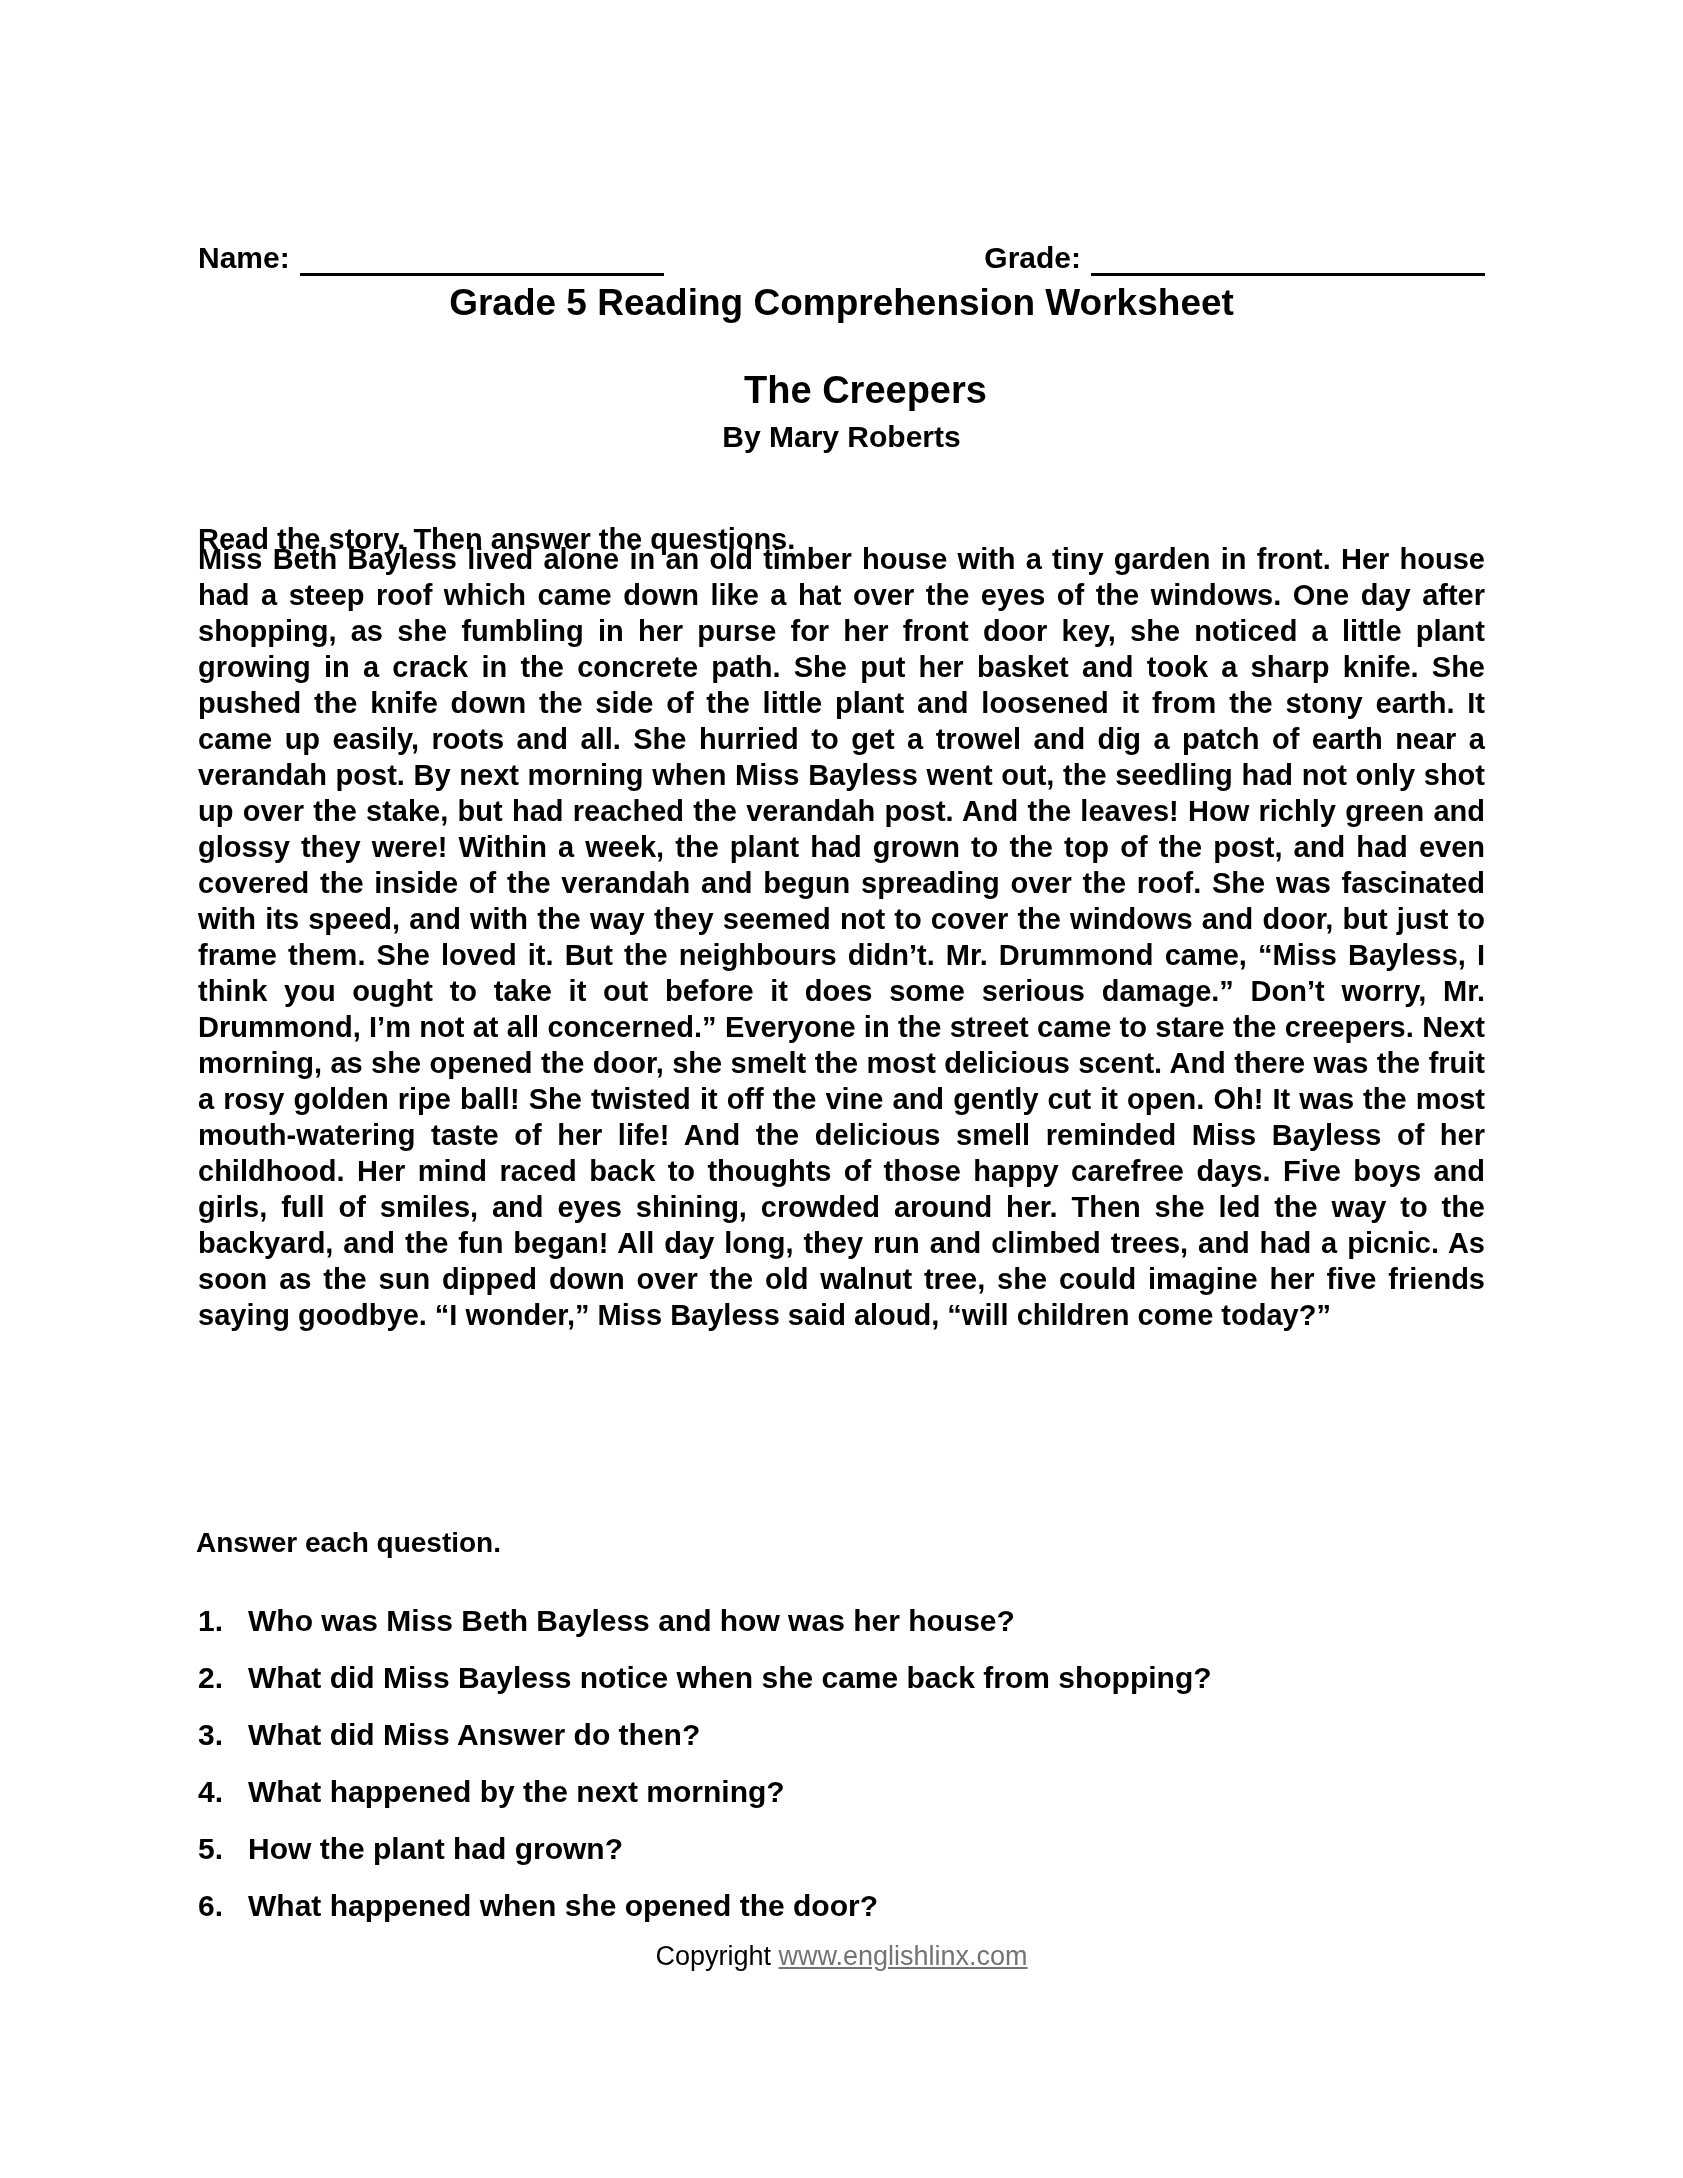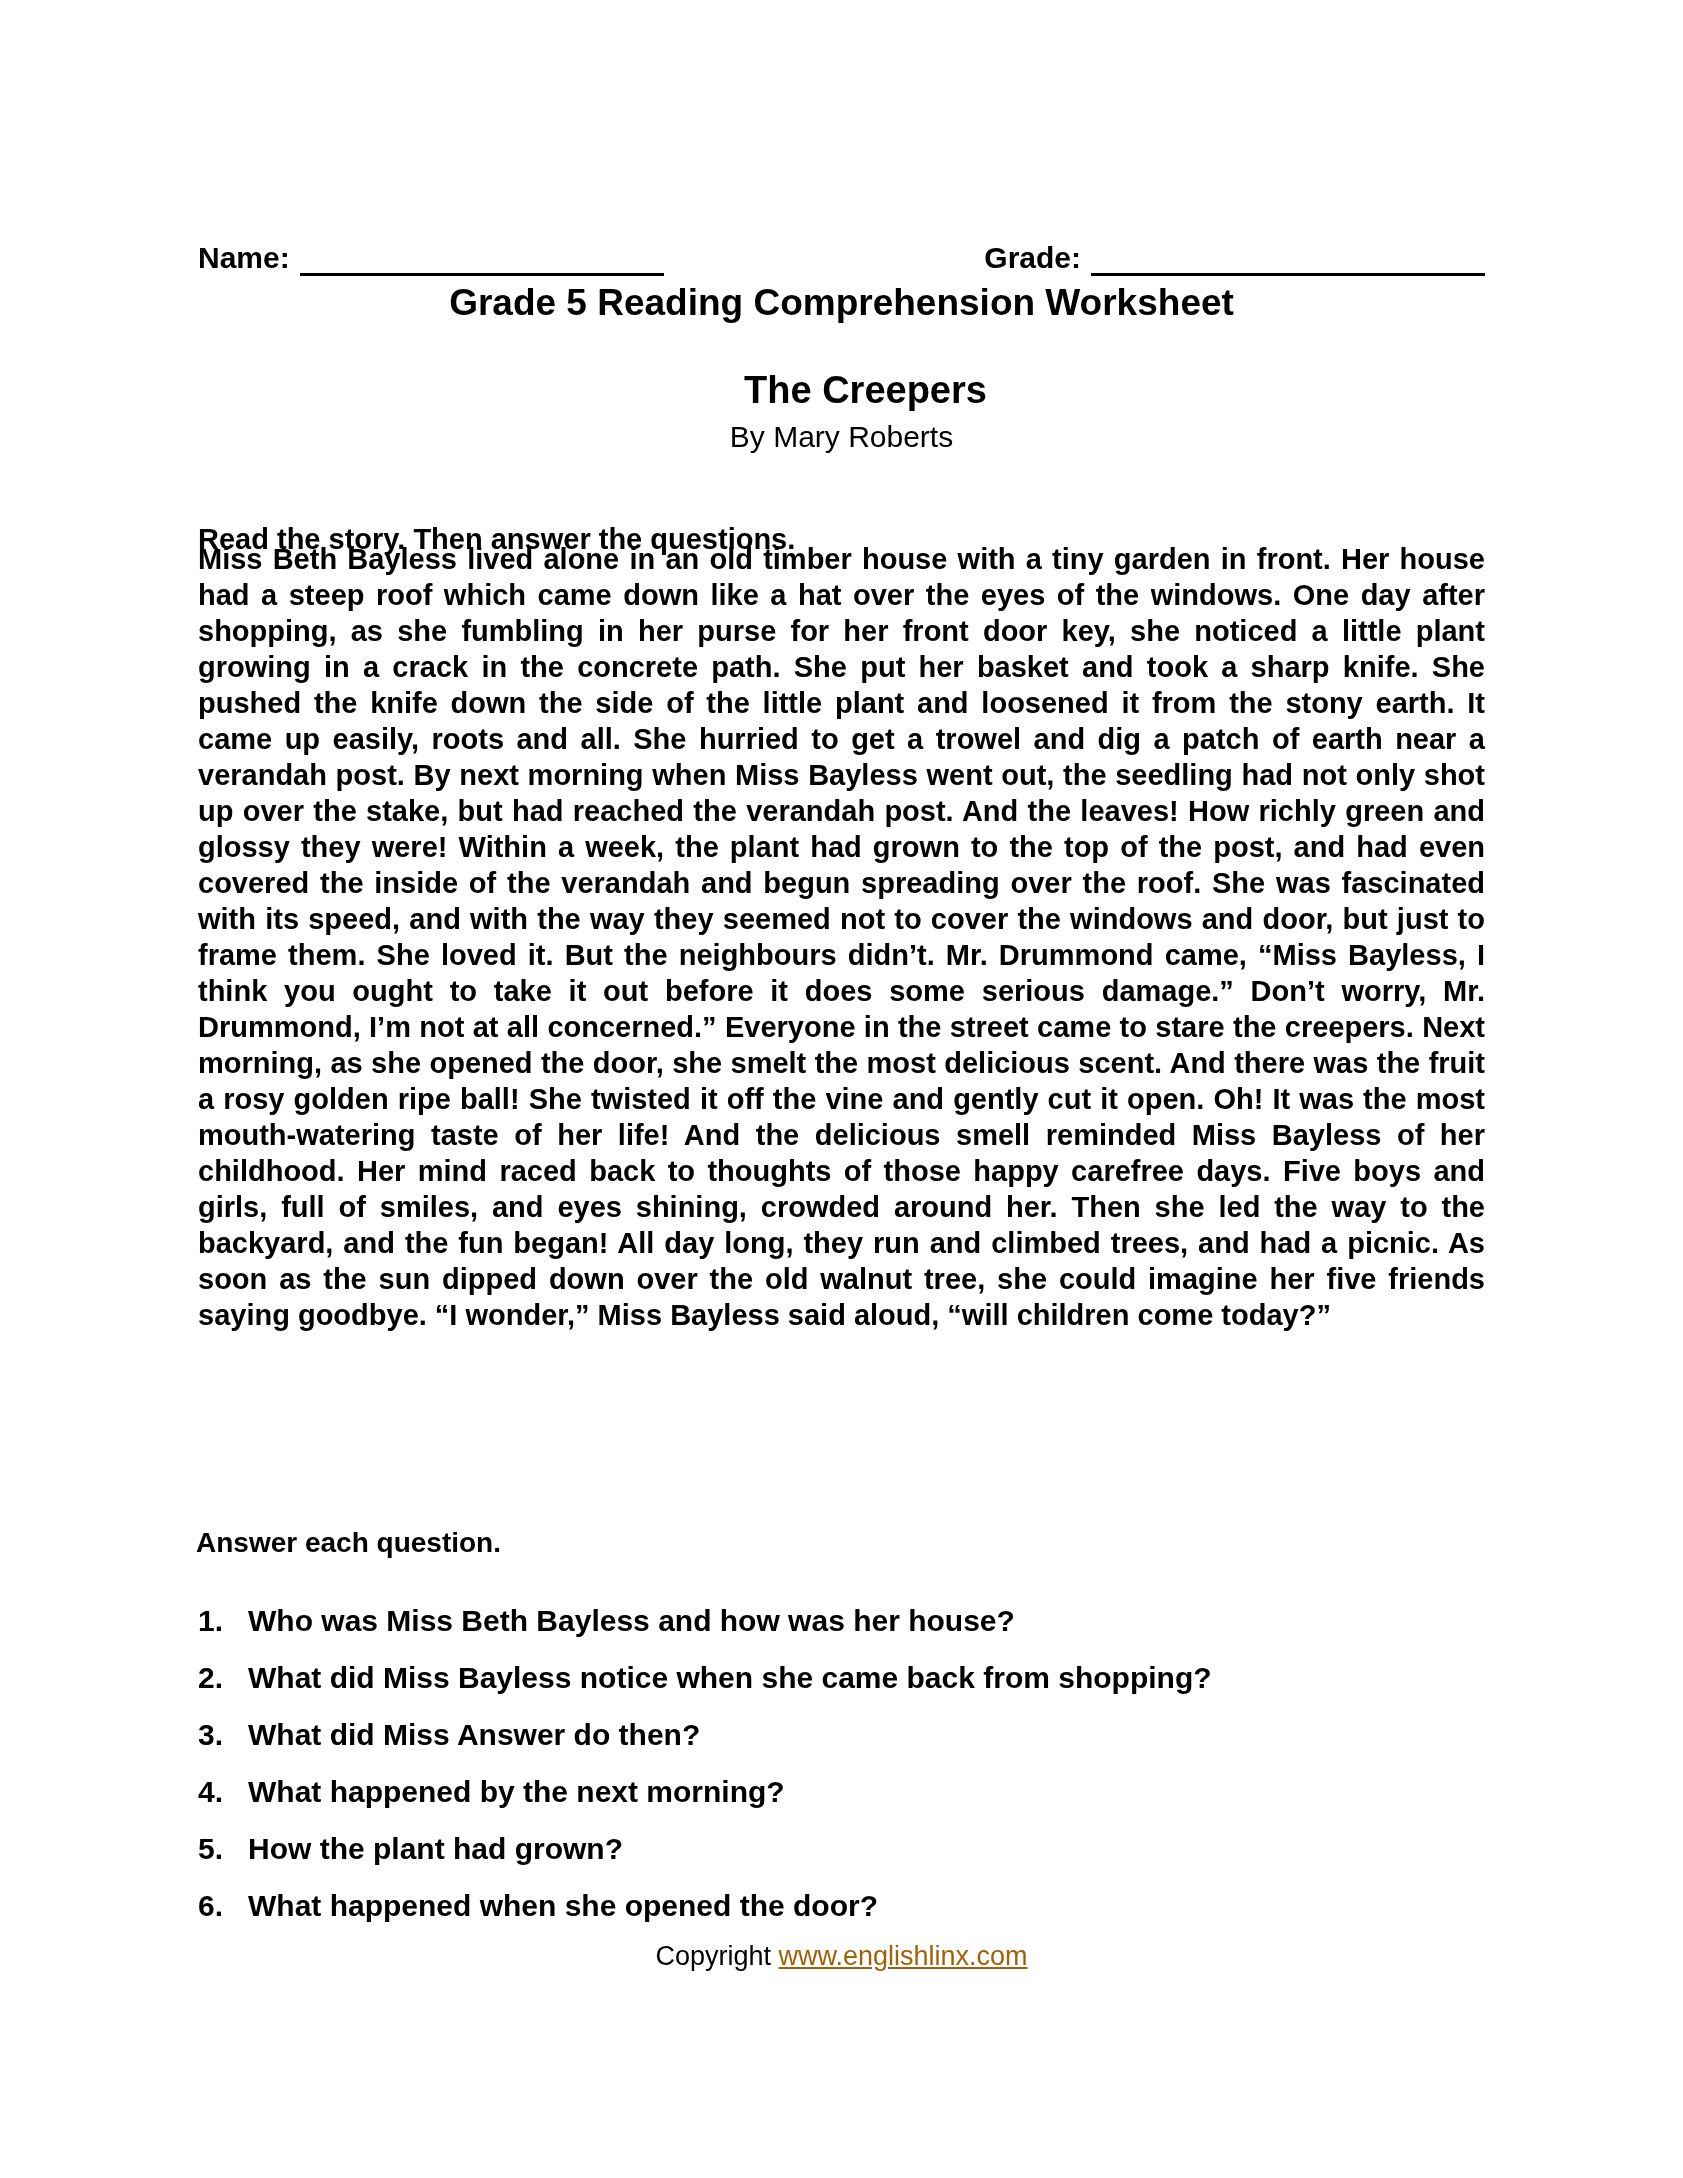--- a/index.html
+++ b/index.html
@@ -48,21 +48,21 @@
     left: 0; top: 366px; width: 100%;
     text-align: center;
     font-size: 38px; font-weight: bold;
     line-height: 48px;
     padding-left: 48px;
   }
   .byline {
     position: absolute;
     left: 0; top: 417px; width: 100%;
     text-align: center;
-    font-size: 30px; font-weight: normal;
+    font-size: 30px; font-weight: bold;
     line-height: 40px;
   }
   
   .instruction {
     position: absolute;
     left: 198px; top: 522px; width: 1287px;
     font-size: 29px; font-weight: bold;
     line-height: 34px;
   }
   .story-text {
@@ -96,21 +96,21 @@
   .q-text { flex: 1; }
   
   .copyright {
     position: absolute;
     left: 0; top: 1940px; width: 100%;
     text-align: center;
     font-size: 27px; font-weight: normal;
     line-height: 32px;
   }
   .copyright-link {
-    color: #a16207;
+    color: #737373;
     text-decoration: underline;
     cursor: pointer;
   }
 </style>
 </head>
 <body>
 
 <div class="page">
 
   <div class="header-row">

